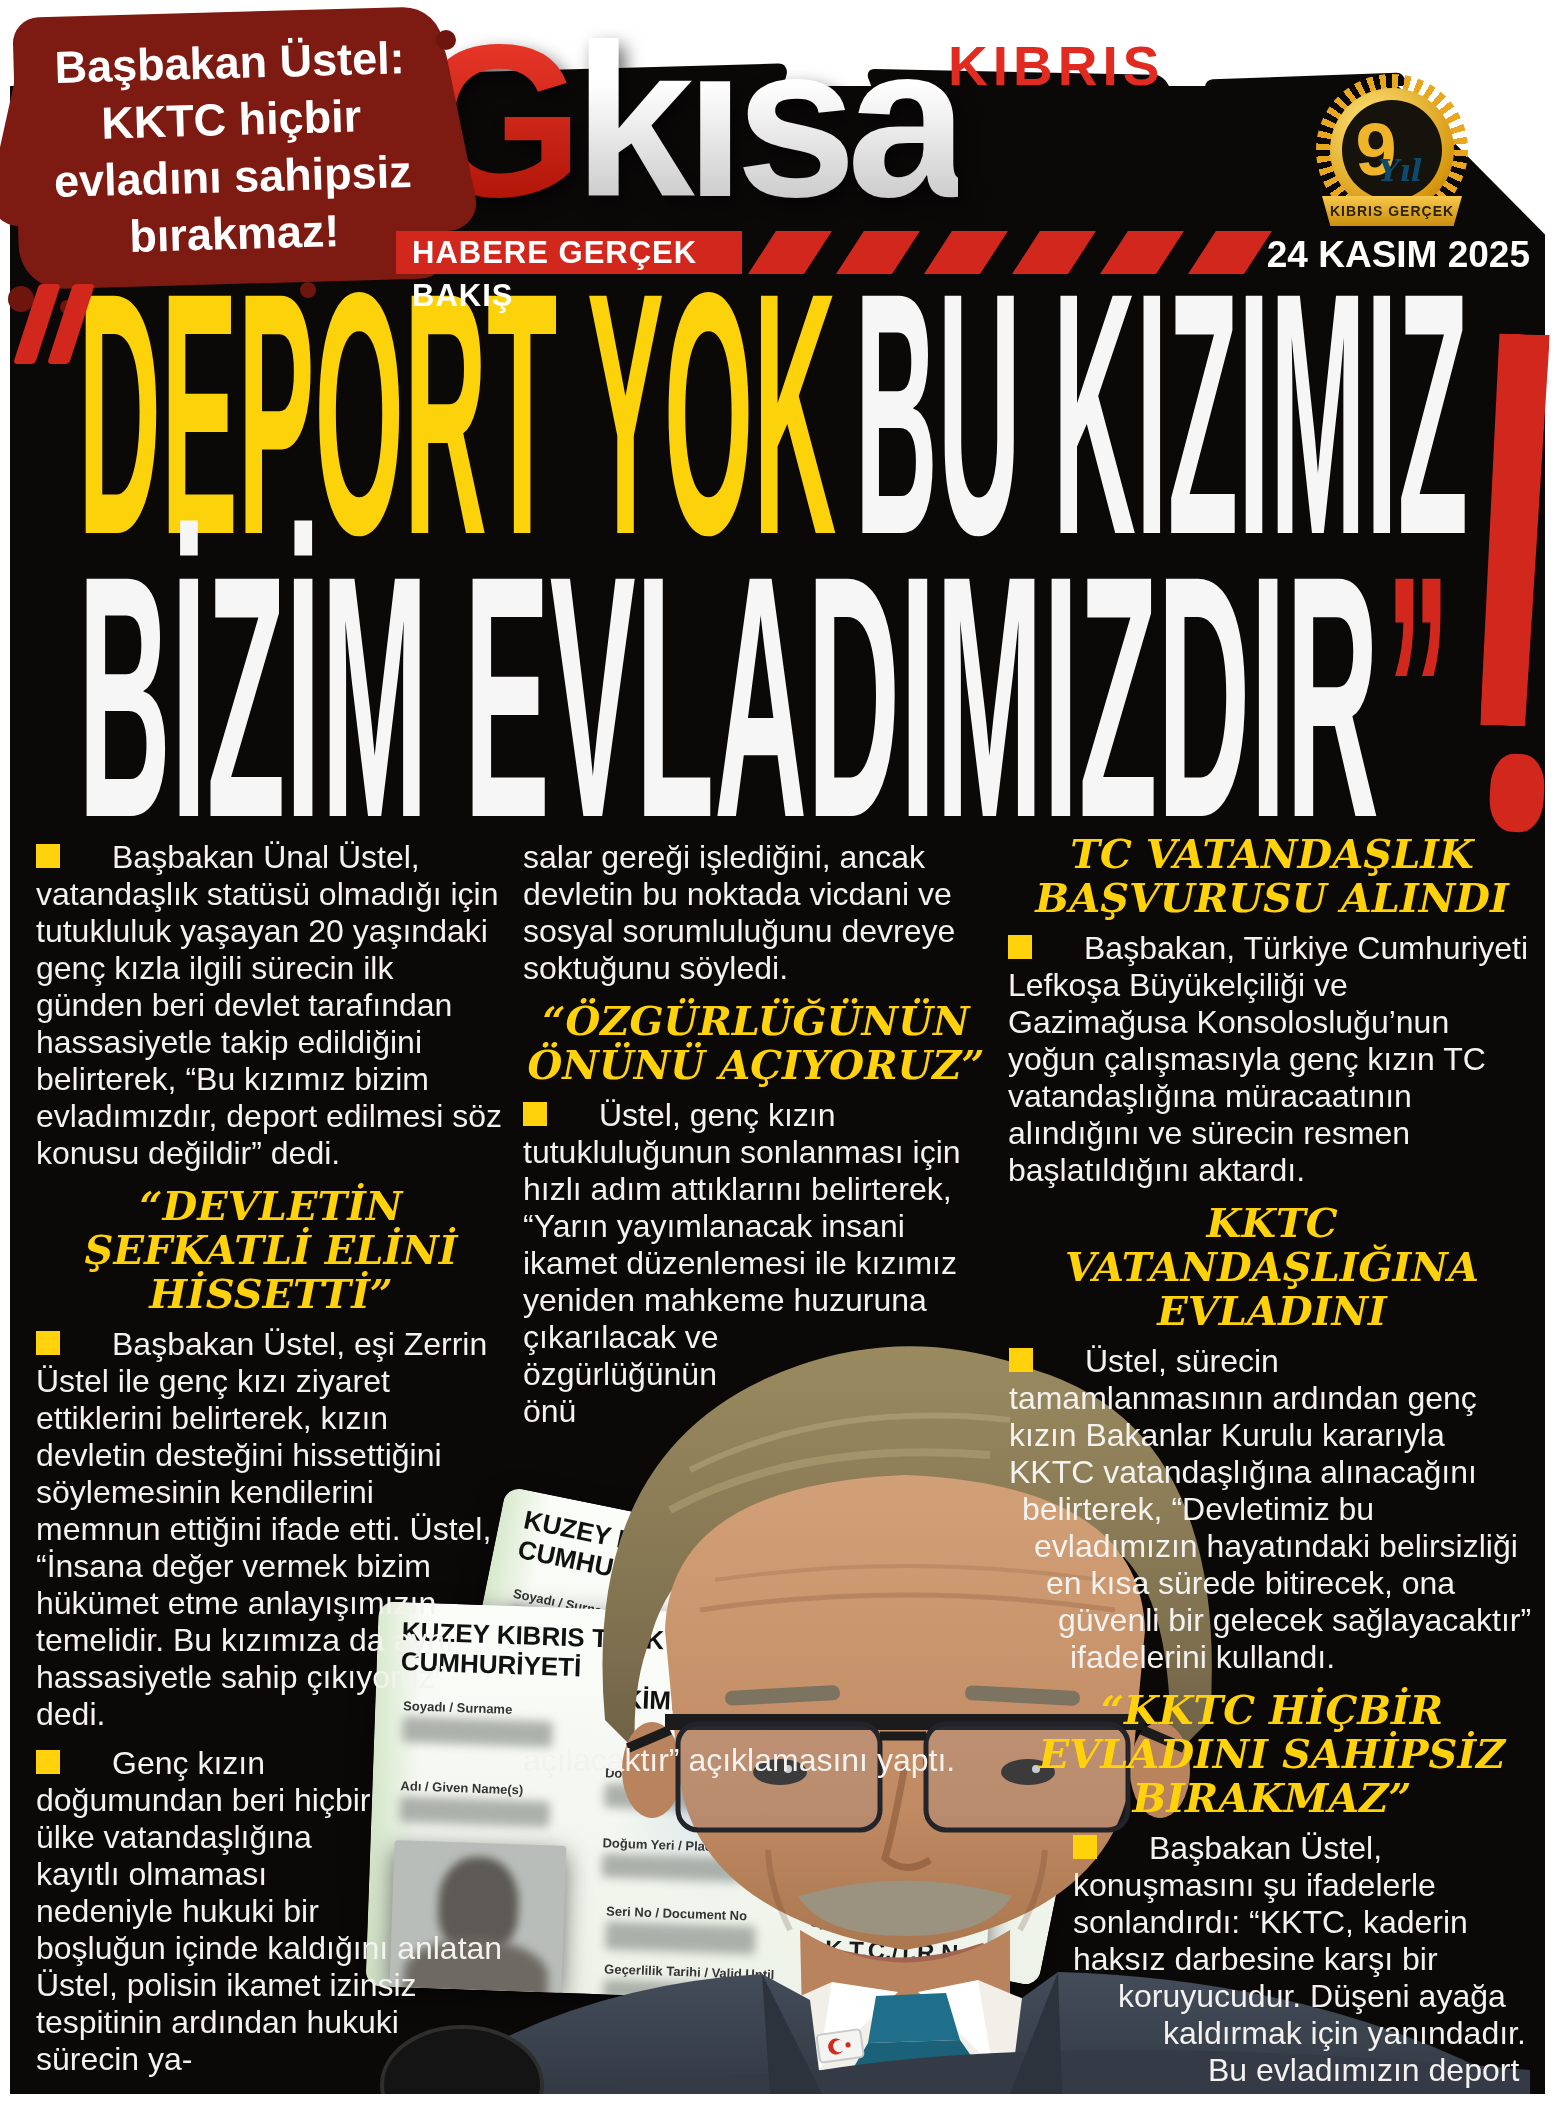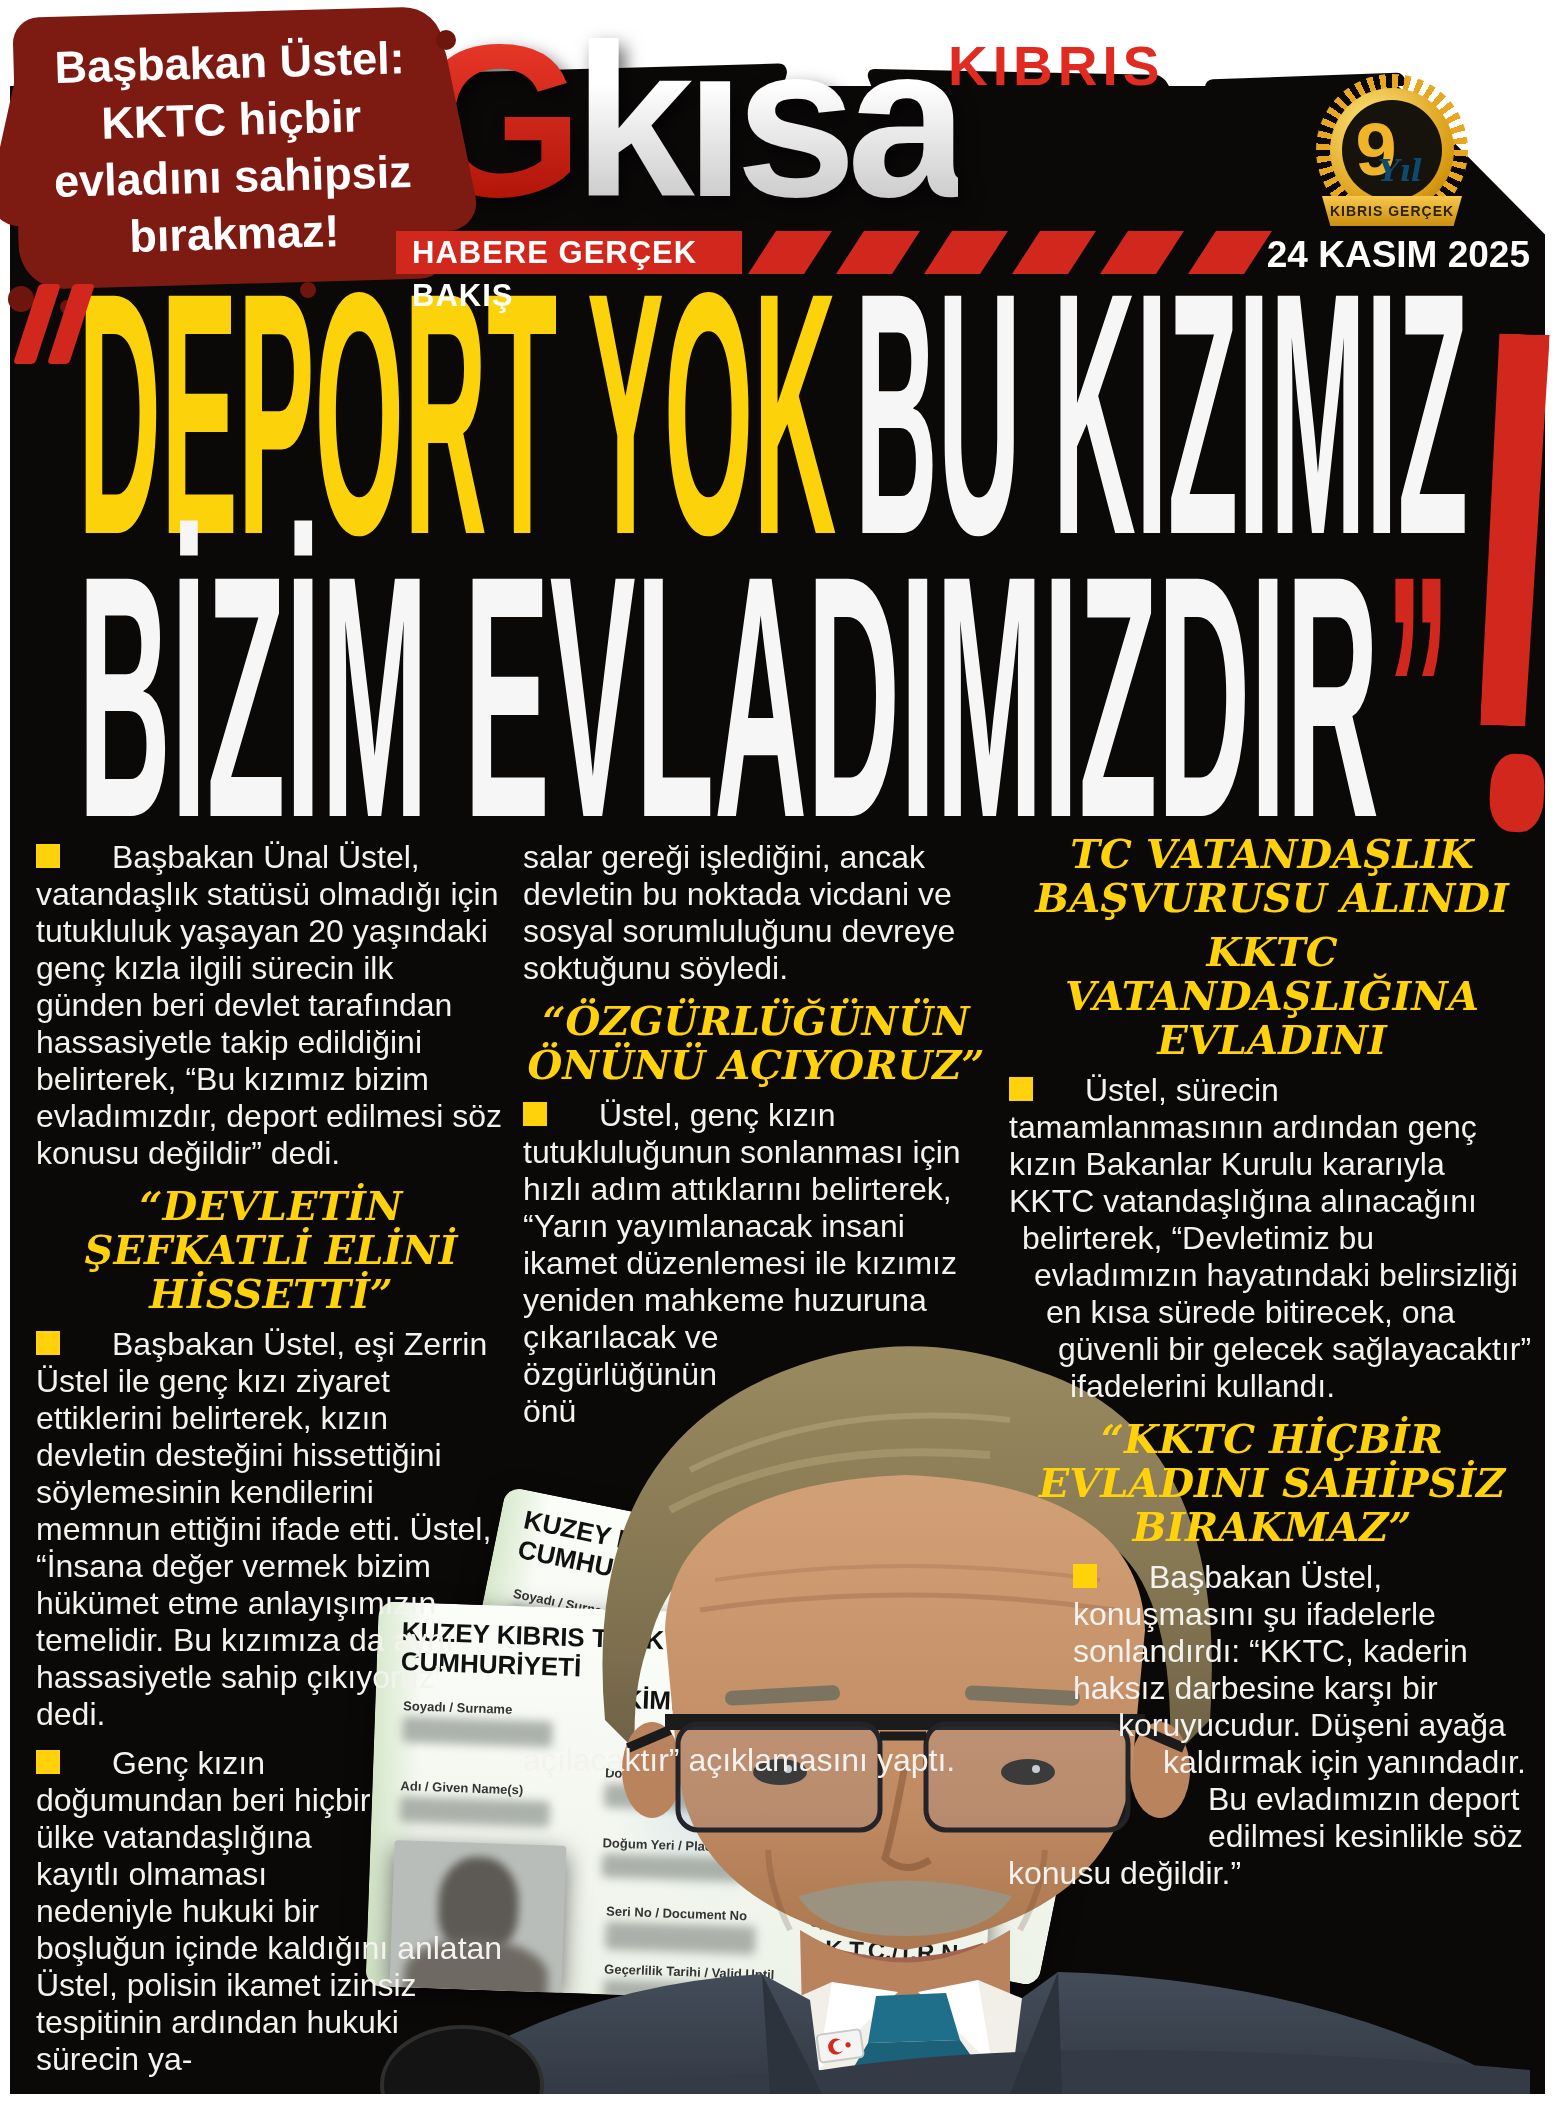--- a/index.html
+++ b/index.html
@@ -335,20 +335,21 @@
     <span class="fr" style="width:300px;height:40px;"></span>
     <span class="fr" style="width:330px;height:40px;"></span>
     <span class="fr" style="width:345px;height:40px;"></span>
     <span class="fr" style="width:360px;height:40px;"></span>
     <span class="fr" style="width:375px;height:180px;"></span>
     <span class="bullet"></span><span>Üstel, genç kızın tutukluluğunun sonlanması için hızlı adım attıklarını belirterek, “Yarın yayımlanacak insani ikamet düzenlemesi ile kızımız yeniden mahkeme huzuruna çıkarılacak ve özgürlüğünün önü açılacaktır” açıklamasını yaptı.</span></p>
 </div>
 
 <div class="abs col c3">
   <div class="sub" style="margin-top:0;">TC VATANDAŞLIK BAŞVURUSU ALINDI</div>
+  <p><span class="bullet"></span><span>Başbakan, Türkiye Cumhuriyeti Lefkoşa Büyükelçiliği ve Gazimağusa Konsolosluğu’nun yoğun çalışmasıyla genç kızın TC vatandaşlığına müracaatının alındığını ve sürecin resmen başlatıldığını aktardı.</span></p>
   <div class="sub">KKTC VATANDAŞLIĞINA EVLADINI</div>
   <p>
     <span class="fl" style="width:1px;height:150px;"></span>
     <span class="fl" style="width:14px;height:38px;"></span>
     <span class="fl" style="width:26px;height:38px;"></span>
     <span class="fl" style="width:38px;height:38px;"></span>
     <span class="fl" style="width:50px;height:38px;"></span>
     <span class="fl" style="width:62px;height:38px;"></span>
     <span class="bullet"></span><span>Üstel, sürecin tamamlanmasının ardından genç kızın Bakanlar Kurulu kararıyla KKTC vatandaşlığına alınacağını belirterek, “Devletimiz bu evladımızın hayatındaki belirsizliği en kısa sürede bitirecek, ona güvenli bir gelecek sağlayacaktır” ifadelerini kullandı.</span></p>
   <div class="sub">“KKTC HİÇBİR EVLADINI SAHİPSİZ BIRAKMAZ”</div>

